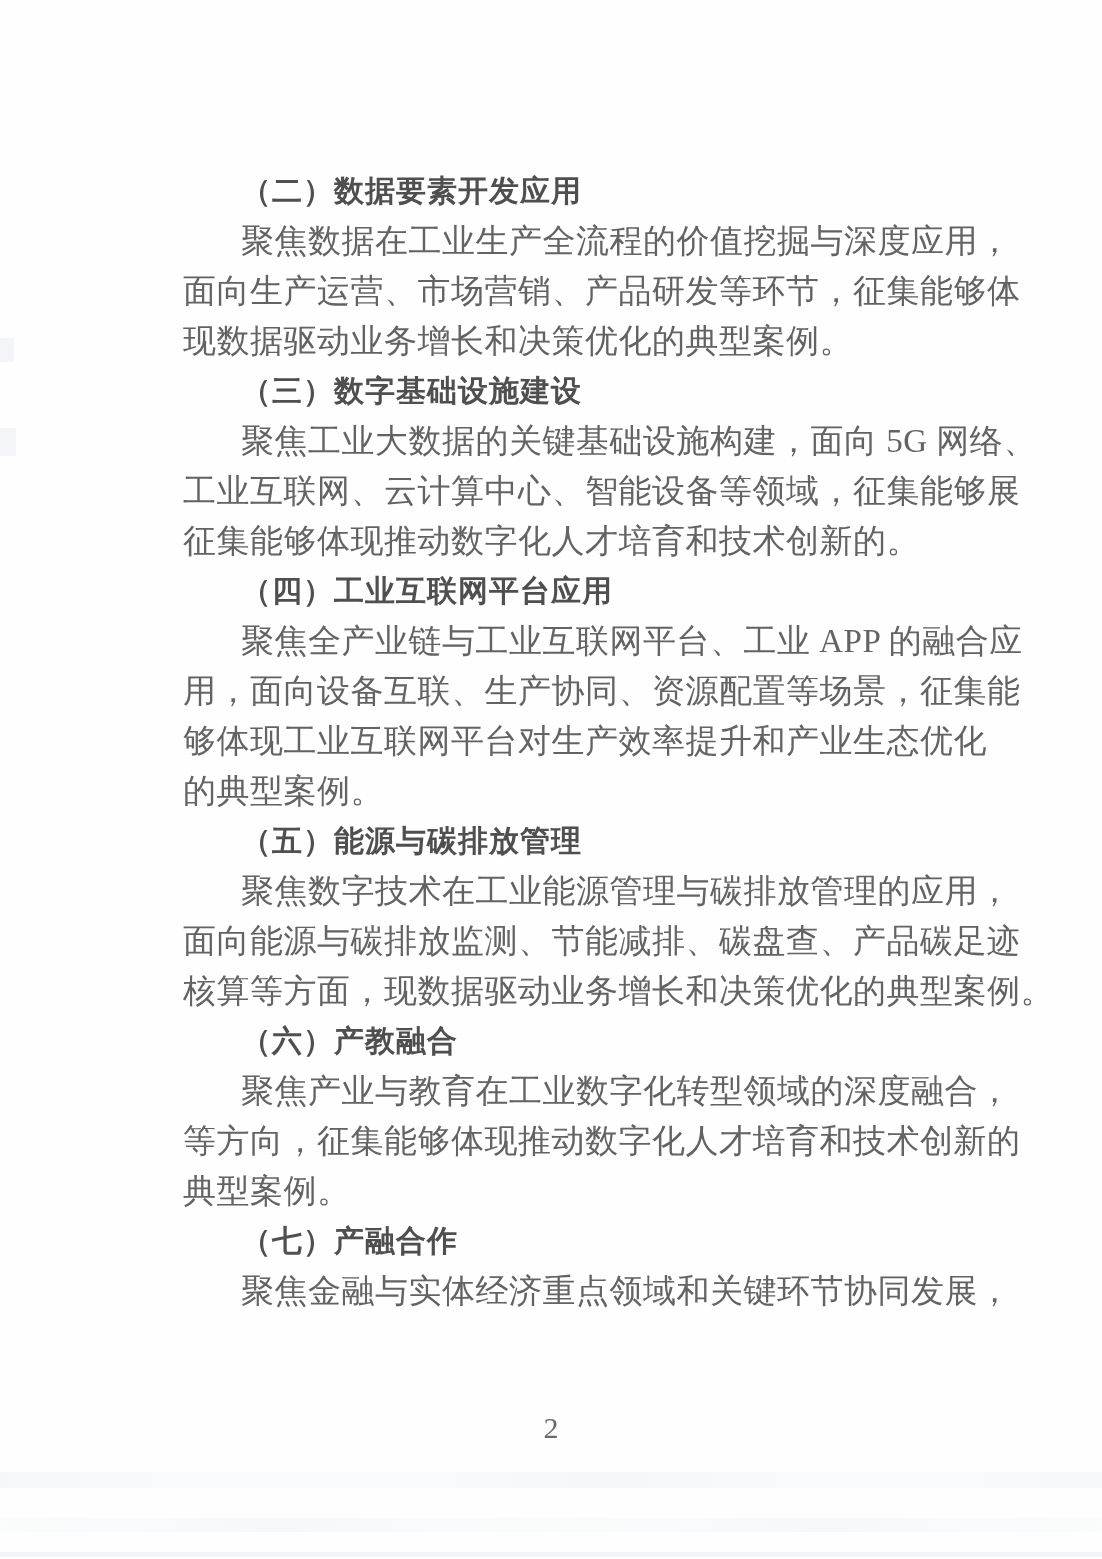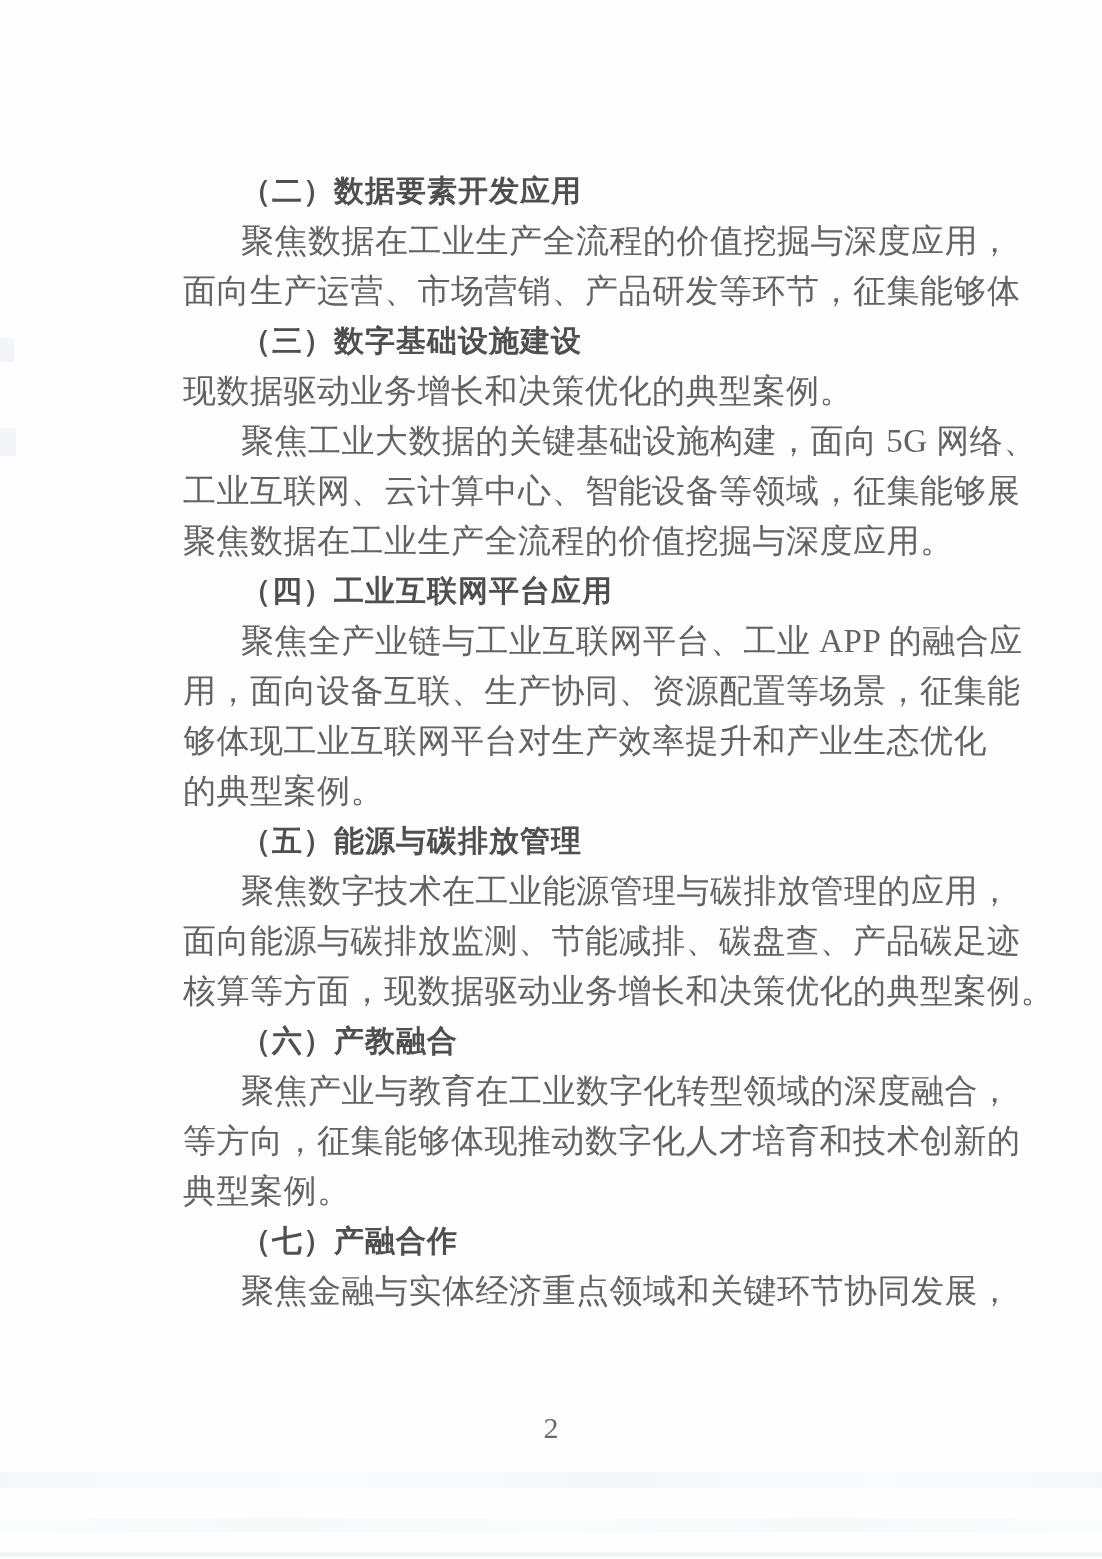--- a/index.html
+++ b/index.html
@@ -86,26 +86,26 @@
 </head>
 <body>
 
 <div class="page">
 
   <div class="content">
 
     <p class="row heading">（二）数据要素开发应用</p>
     <p class="row body-line first">聚焦数据在工业生产全流程的价值挖掘与深度应用，</p>
     <p class="row body-line">面向生产运营、市场营销、产品研发等环节，征集能够体</p>
+    <p class="row body-line">现数据驱动业务增长和决策优化的典型案例。</p>
+
     <p class="row heading">（三）数字基础设施建设</p>
-
-    <p class="row body-line">现数据驱动业务增长和决策优化的典型案例。</p>
     <p class="row body-line first">聚焦工业大数据的关键基础设施构建，面向 5G 网络、</p>
     <p class="row body-line">工业互联网、云计算中心、智能设备等领域，征集能够展</p>
-    <p class="row body-line">聚焦数据在工业生产全流程的价值挖掘与深度应用。</p>
+    <p class="row body-line">征集能够体现推动数字化人才培育和技术创新的。</p>
 
     <p class="row heading">（四）工业互联网平台应用</p>
     <p class="row body-line first">聚焦全产业链与工业互联网平台、工业 APP 的融合应</p>
     <p class="row body-line">用，面向设备互联、生产协同、资源配置等场景，征集能</p>
     <p class="row body-line">够体现工业互联网平台对生产效率提升和产业生态优化</p>
     <p class="row body-line">的典型案例。</p>
 
     <p class="row heading">（五）能源与碳排放管理</p>
     <p class="row body-line first">聚焦数字技术在工业能源管理与碳排放管理的应用，</p>
     <p class="row body-line">面向能源与碳排放监测、节能减排、碳盘查、产品碳足迹</p>

